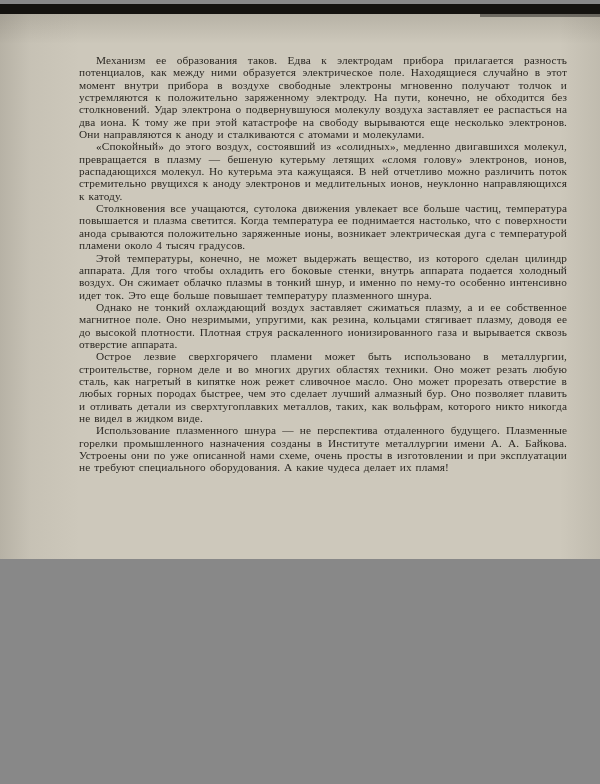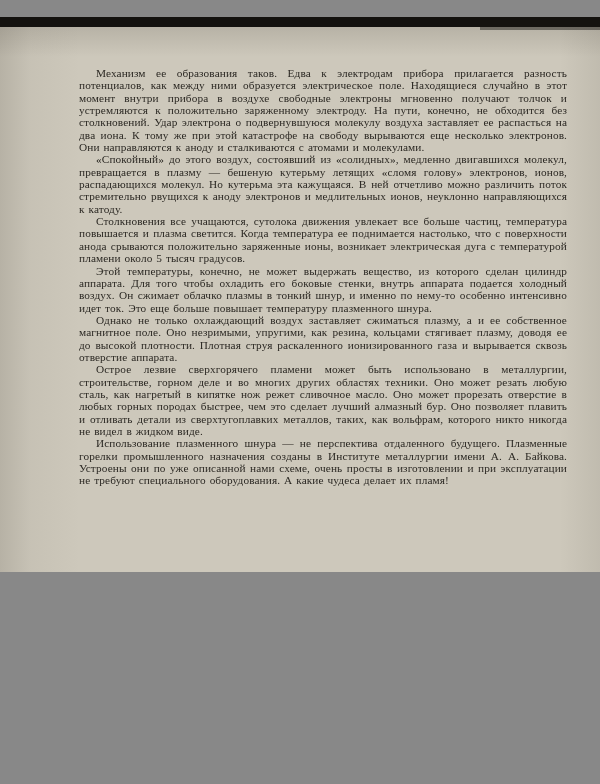--- a/index.html
+++ b/index.html
@@ -4,21 +4,21 @@
 <style>
   html, body {
     margin: 0;
     padding: 0;
     background: #888;
   }
   .page {
     position: relative;
     width: 600px;
     height: 555px;
-    margin: 17px auto;
+    margin: 4px auto;
     background:
       linear-gradient(90deg, rgba(80,75,65,0.18) 0px, rgba(80,75,65,0.05) 30px, rgba(0,0,0,0) 80px),
       linear-gradient(270deg, rgba(80,75,65,0.10) 0px, rgba(0,0,0,0) 40px),
       linear-gradient(180deg, rgba(60,55,45,0.20) 0px, rgba(0,0,0,0) 40px),
       #cdc8bb;
     overflow: hidden;
     font-family: "Liberation Serif", "DejaVu Serif", serif;
     color: #2b2823;
   }
   .scan-edge-top {
@@ -64,21 +64,21 @@
 </style>
 </head>
 <body>
 
 <div class="page">
   <div class="scan-edge-top"></div>
 
   <div class="text-block">
     <p class="para">Механизм ее образования таков. Едва к электродам прибора прилагается разность потенциалов, как между ними образуется электрическое поле. Находящиеся случайно в этот момент внутри прибора в воздухе свободные электроны мгновенно получают толчок и устремляются к положительно заряженному электроду. На пути, конечно, не обходится без столкновений. Удар электрона о подвернувшуюся молекулу воздуха заставляет ее распасться на два иона. К тому же при этой катастрофе на свободу вырываются еще несколько электронов. Они направляются к аноду и сталкиваются с атомами и молекулами.</p>
     <p class="para">«Спокойный» до этого воздух, состоявший из «солидных», медленно двигавшихся молекул, превращается в плазму — бешеную кутерьму летящих «сломя голову» электронов, ионов, распадающихся молекул. Но кутерьма эта кажущаяся. В ней отчетливо можно различить поток стремительно рвущихся к аноду электронов и медлительных ионов, неуклонно направляющихся к катоду.</p>
-    <p class="para">Столкновения все учащаются, сутолока движения увлекает все больше частиц, температура повышается и плазма светится. Когда температура ее поднимается настолько, что с поверхности анода срываются положительно заряженные ионы, возникает электрическая дуга с температурой пламени около 5 тысяч градусов.</p>
+    <p class="para">Столкновения все учащаются, сутолока движения увлекает все больше частиц, температура повышается и плазма светится. Когда температура ее поднимается настолько, что с поверхности анода срываются положительно заряженные ионы, возникает электрическая дуга с температурой пламени около 4 тысяч градусов.</p>
     <p class="para">Этой температуры, конечно, не может выдержать вещество, из которого сделан цилиндр аппарата. Для того чтобы охладить его боковые стенки, внутрь аппарата подается холодный воздух. Он сжимает облачко плазмы в тонкий шнур, и именно по нему-то особенно интенсивно идет ток. Это еще больше повышает температуру плазменного шнура.</p>
-    <p class="para">Однако не только охлаждающий воздух заставляет сжиматься плазму, а и ее собственное магнитное поле. Оно незримыми, упругими, как резина, кольцами стягивает плазму, доводя ее до высокой плотности. Плотная струя раскаленного ионизированного газа и вырывается сквозь отверстие аппарата.</p>
+    <p class="para">Однако не тонкий охлаждающий воздух заставляет сжиматься плазму, а и ее собственное магнитное поле. Оно незримыми, упругими, как резина, кольцами стягивает плазму, доводя ее до высокой плотности. Плотная струя раскаленного ионизированного газа и вырывается сквозь отверстие аппарата.</p>
     <p class="para">Острое лезвие сверхгорячего пламени может быть использовано в металлургии, строительстве, горном деле и во многих других областях техники. Оно может резать любую сталь, как нагретый в кипятке нож режет сливочное масло. Оно может прорезать отверстие в любых горных породах быстрее, чем это сделает лучший алмазный бур. Оно позволяет плавить и отливать детали из сверхтугоплавких металлов, таких, как вольфрам, которого никто никогда не видел в жидком виде.</p>
     <p class="para">Использование плазменного шнура — не перспектива отдаленного будущего. Плазменные горелки промышленного назначения созданы в Институте металлургии имени А. А. Байкова. Устроены они по уже описанной нами схеме, очень просты в изготовлении и при эксплуатации не требуют специального оборудования. А какие чудеса делает их пламя!</p>
   </div>
 
   <div class="page-number">178</div>
 </div>
 
 </body></html>

